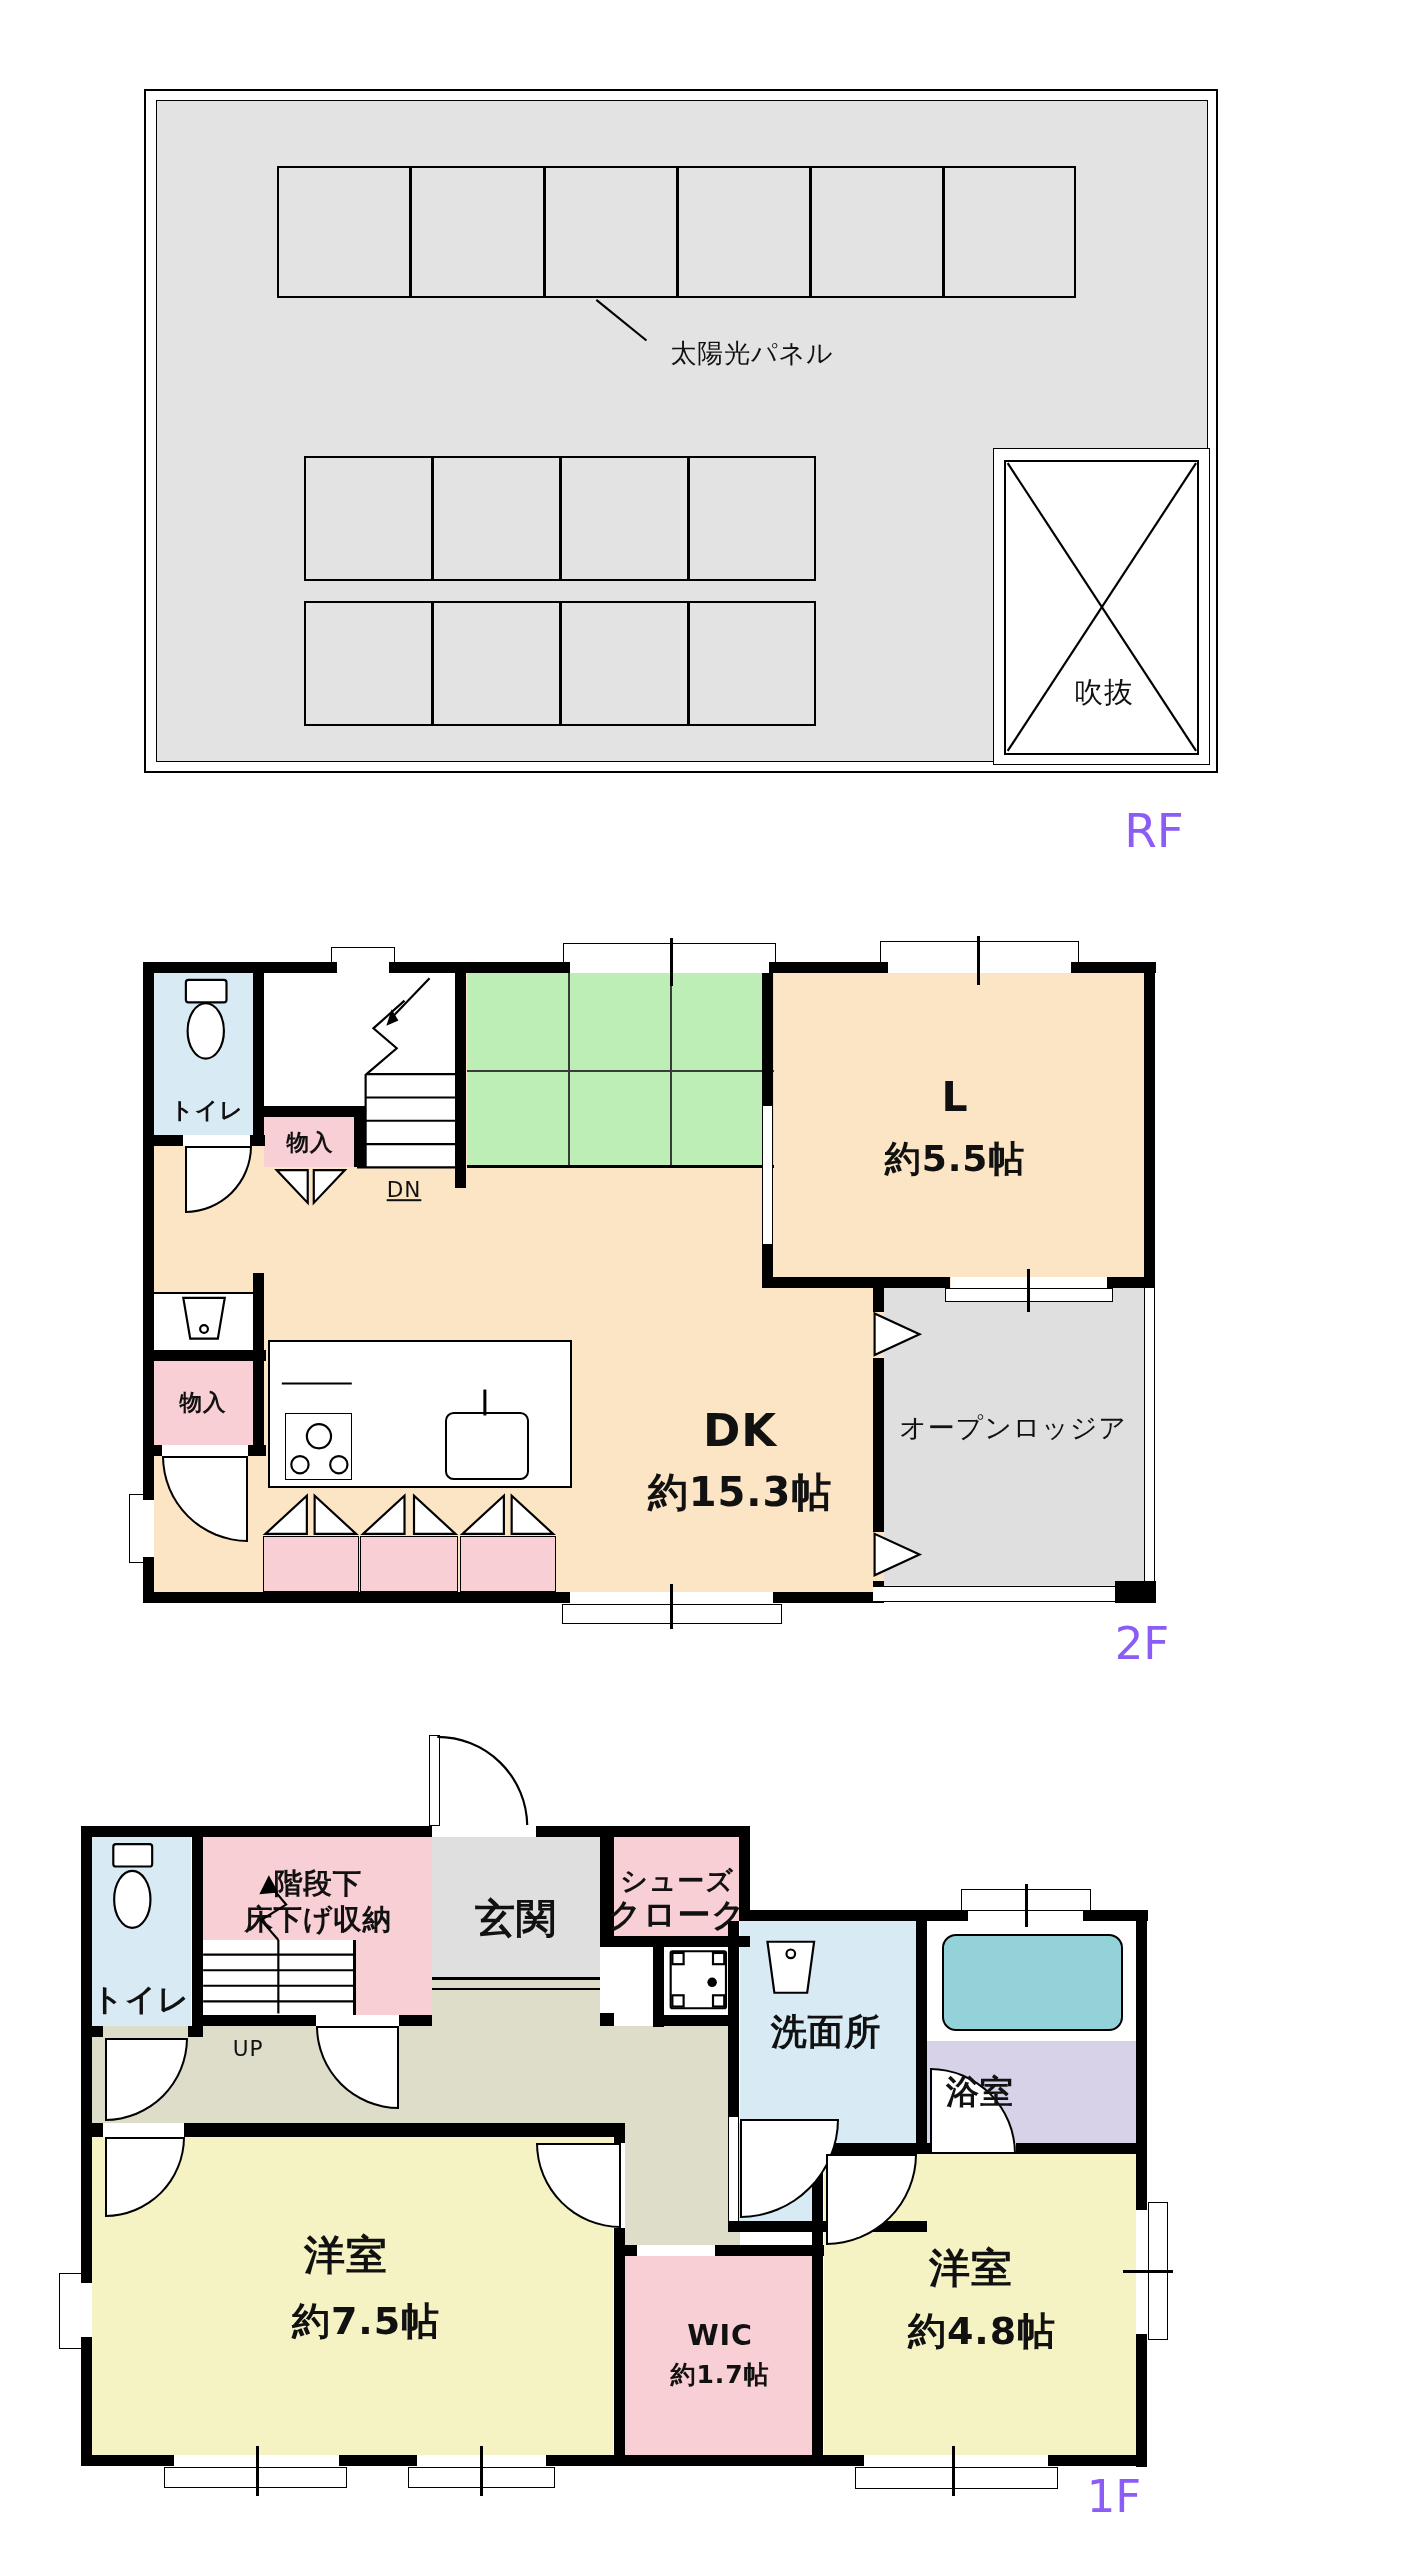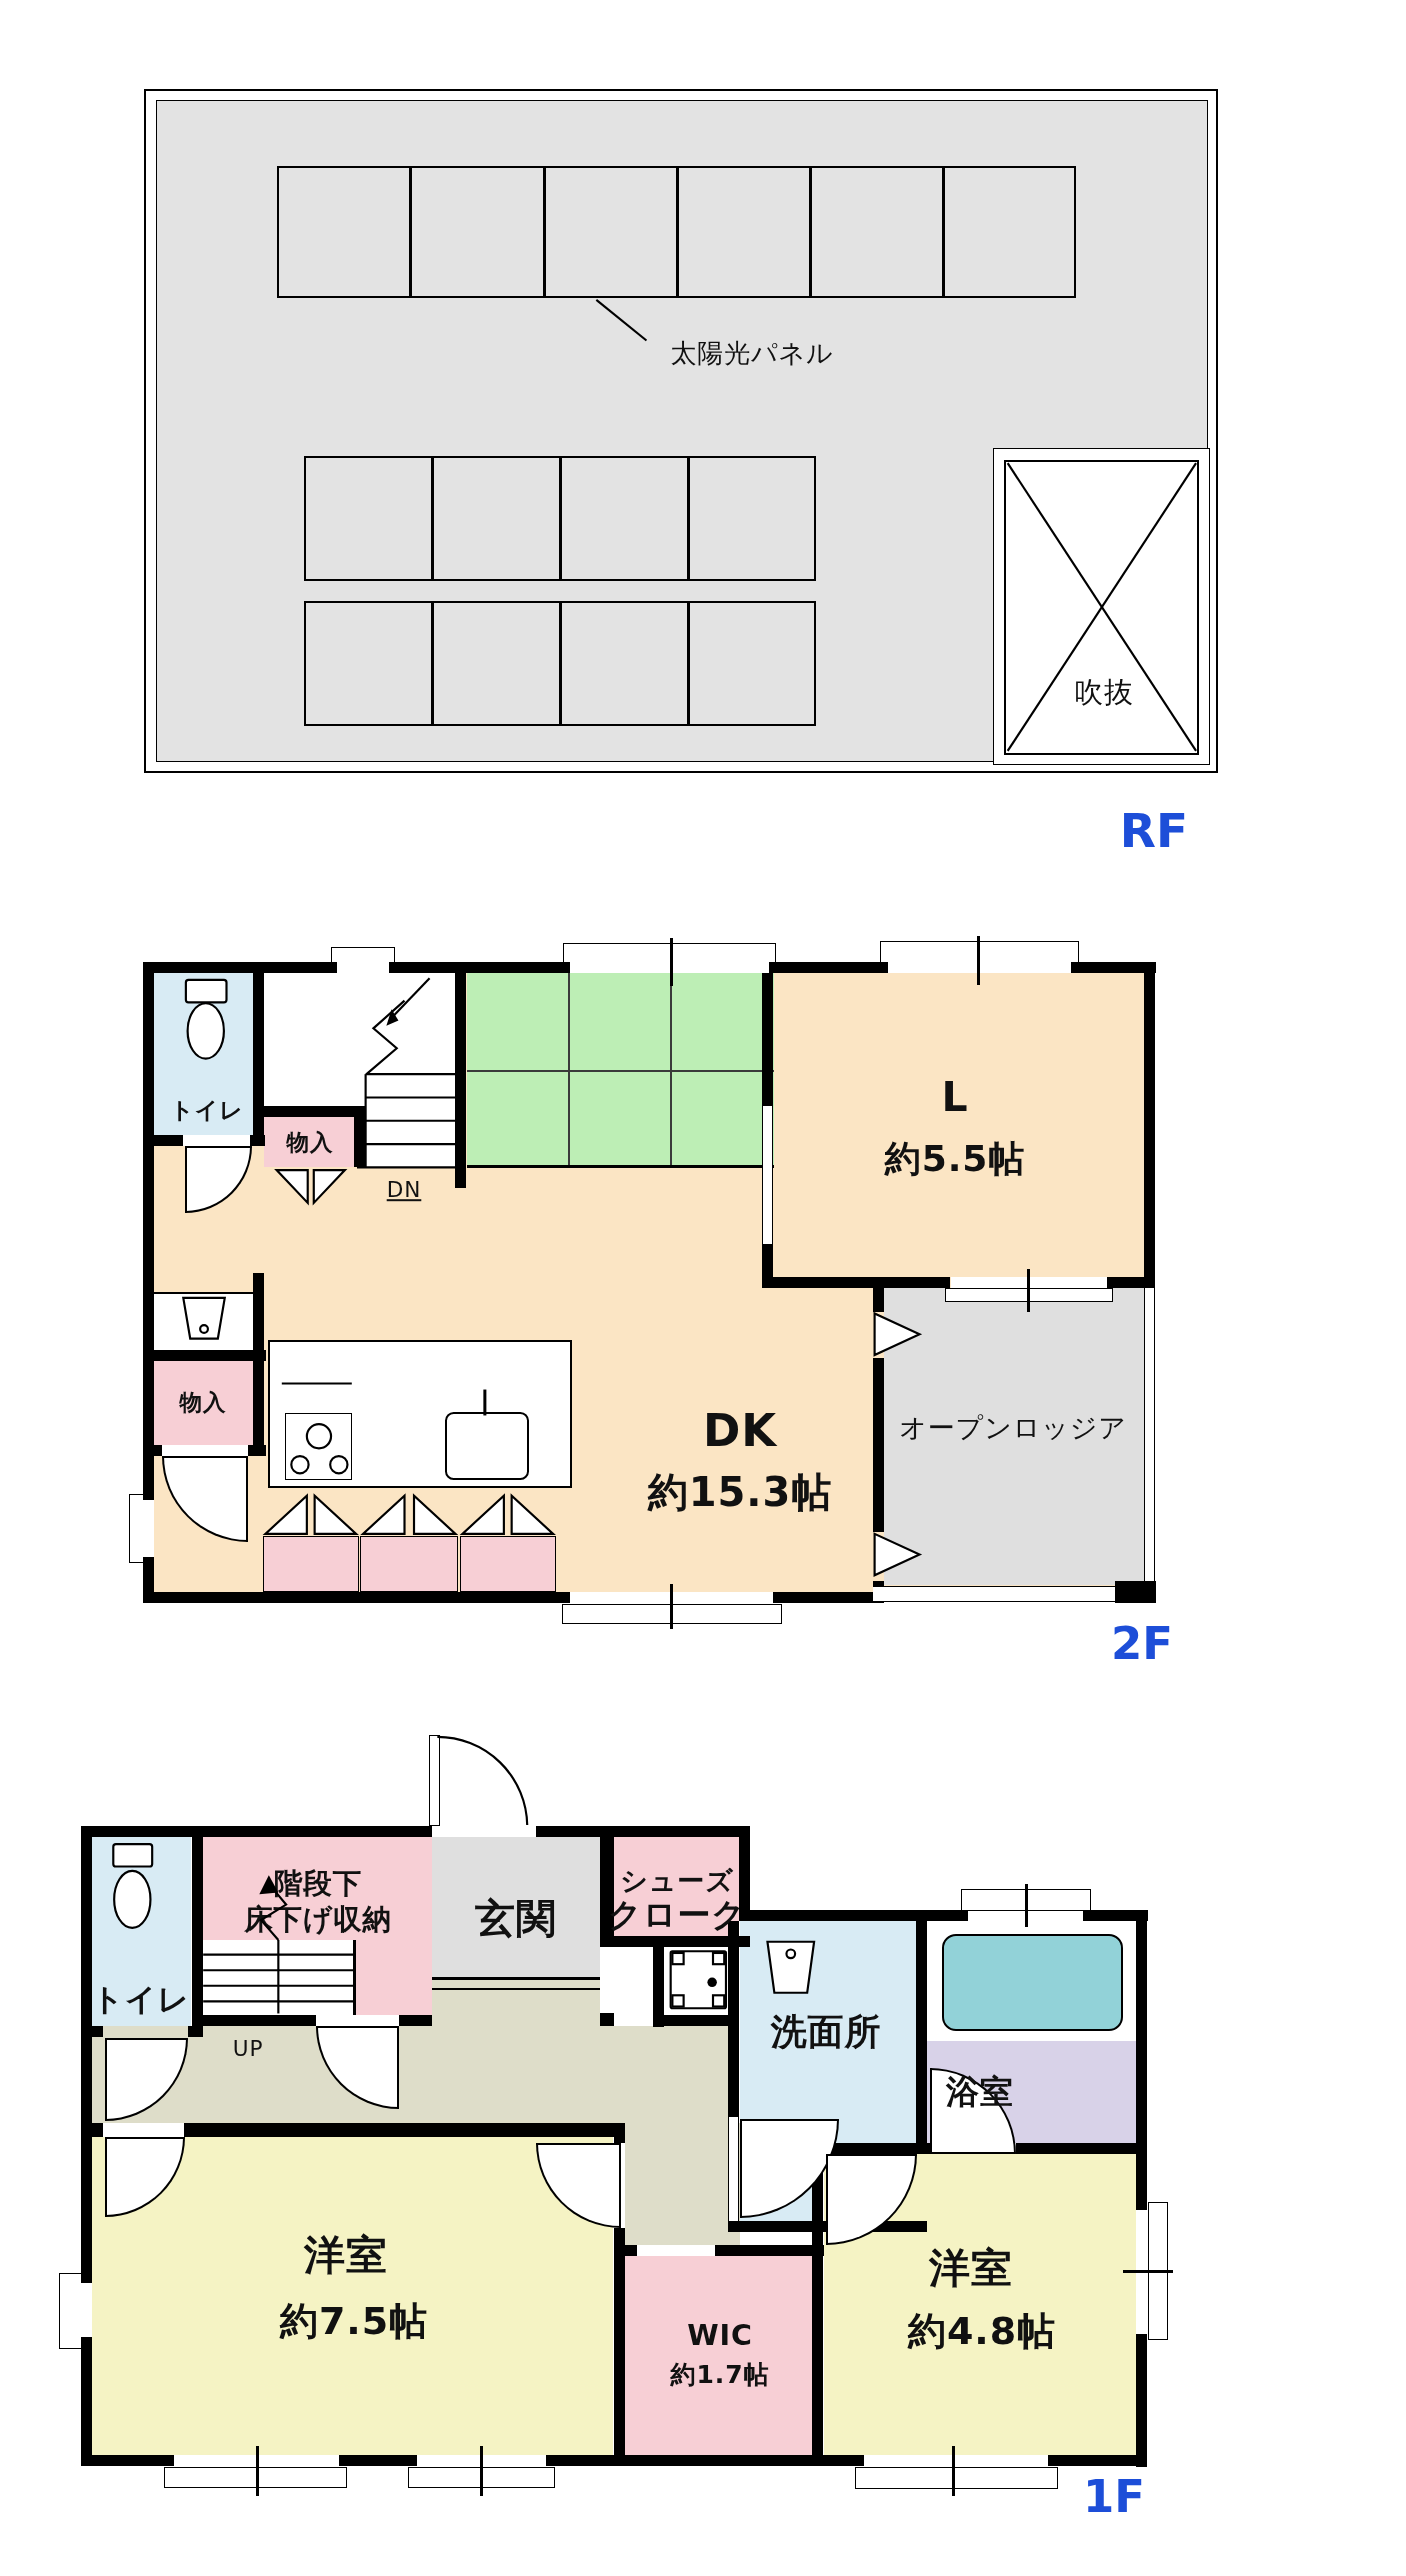--- a/index.html
+++ b/index.html
@@ -4,21 +4,21 @@
 <style>
   html,body{margin:0;padding:0;background:#fff;}
   .plan{position:relative;width:1407px;height:2576px;background:#fff;
         font-family:"DejaVu Sans","Liberation Sans",sans-serif;color:#111;overflow:hidden;}
   .abs{position:absolute;}
   .wall{position:absolute;background:#000;}
   .room{position:absolute;}
   .lbl{position:absolute;transform:translate(-50%,-50%);white-space:nowrap;
        font-weight:600;letter-spacing:0.9px;color:#111;line-height:1;}
   .flbl{position:absolute;transform:translate(-50%,-50%);white-space:nowrap;
-       font-weight:700;color:#1d4ed8;line-height:1;}
+       font-weight:400;color:#8b5cf6;line-height:1;}
   .win{position:absolute;background:#fff;}
   .wout{position:absolute;background:#fff;border:1.7px solid #000;box-sizing:border-box;}
   .tick{position:absolute;background:#000;}
   .pie{position:absolute;background:#fff;border:2.2px solid #000;box-sizing:border-box;}
   .br{border-radius:0 0 100% 0;}
   .bl{border-radius:0 0 0 100%;}
   .tr{border-radius:0 100% 0 0;}
   .gapv{position:absolute;background:#fff;border-left:1.7px solid #000;border-right:1.7px solid #000;box-sizing:border-box;}
   .gaph{position:absolute;background:#fff;border-top:1.7px solid #000;border-bottom:1.7px solid #000;box-sizing:border-box;}
   .panelgrid{position:absolute;border:2.6px solid #000;box-sizing:border-box;}
@@ -237,21 +237,21 @@
   <div class="lbl" style="left:141px;top:1999px;font-size:31px;">トイレ</div>
   <div class="lbl" style="left:318px;top:1884px;font-size:28.5px;">階段下</div>
   <div class="lbl" style="left:318px;top:1920px;font-size:28.5px;">床下げ収納</div>
   <div class="lbl" style="left:248px;top:2049px;font-size:21.6px;font-weight:500;">UP</div>
   <div class="lbl" style="left:516px;top:1918px;font-size:40px;">玄関</div>
   <div class="lbl" style="left:677px;top:1880px;font-size:27px;">シューズ</div>
   <div class="lbl" style="left:677px;top:1914px;font-size:33px;">クローク</div>
   <div class="lbl" style="left:826px;top:2032px;font-size:36px;">洗面所</div>
   <div class="lbl" style="left:980px;top:2091px;font-size:33px;">浴室</div>
   <div class="lbl" style="left:346px;top:2255px;font-size:41px;">洋室</div>
-  <div class="lbl" style="left:354px;top:2321px;font-size:38px;">約7.5帖</div>
+  <div class="lbl" style="left:366px;top:2321px;font-size:38px;">約7.5帖</div>
   <div class="lbl" style="left:720px;top:2336px;font-size:28.5px;">WIC</div>
   <div class="lbl" style="left:720px;top:2374px;font-size:25px;">約1.7帖</div>
   <div class="lbl" style="left:971px;top:2268px;font-size:41px;">洋室</div>
   <div class="lbl" style="left:971px;top:2331px;font-size:38px;margin-left:11px;">約4.8帖</div>
   <div class="flbl" style="left:1114px;top:2496px;font-size:45px;">1F</div>
 
   <svg class="ovl" width="1407" height="2576" viewBox="0 0 1628 2981">
 
     <line x1="690" y1="347" x2="748" y2="394" stroke="#000" stroke-width="2.5"></line>
 

